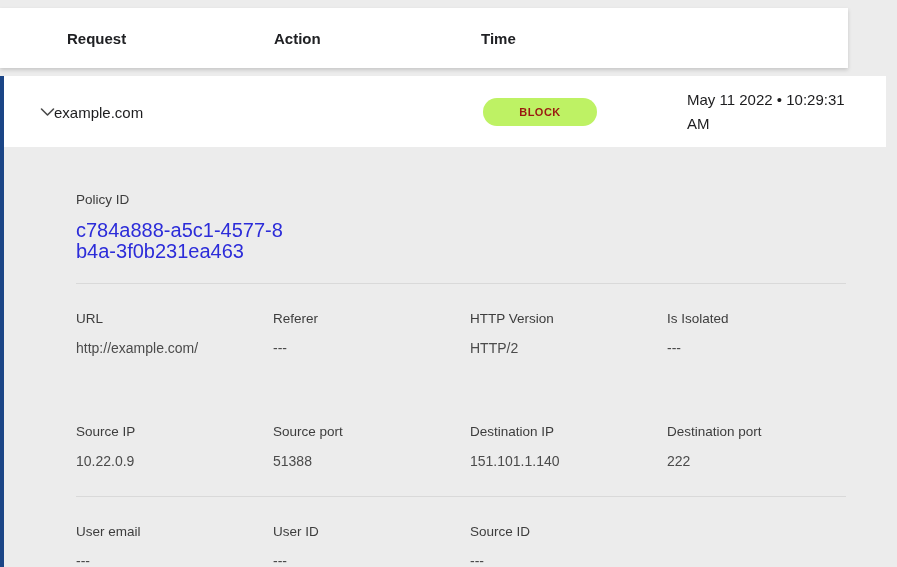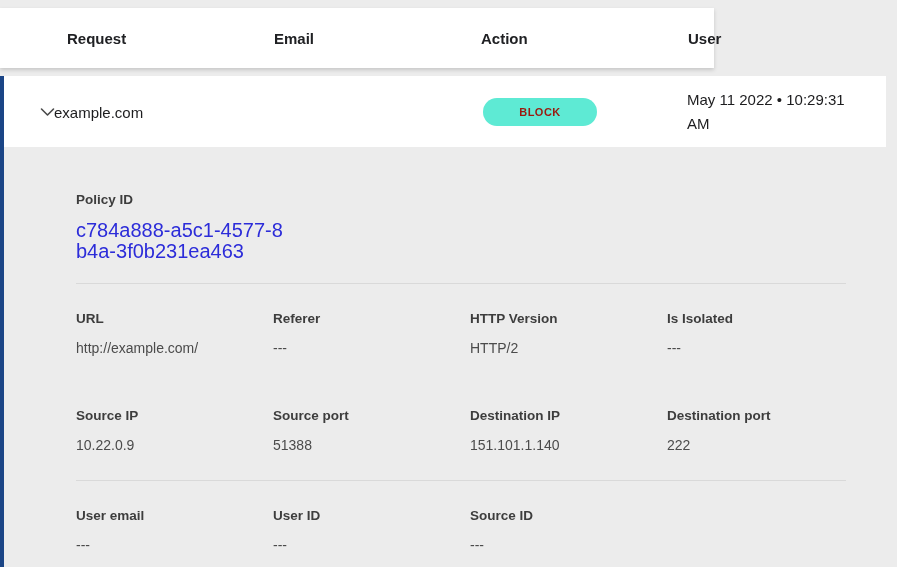--- a/index.html
+++ b/index.html
@@ -8,21 +8,21 @@
     background: #ececec;
     font-family: "Liberation Sans", sans-serif;
     overflow: hidden;
     position: relative;
   }
 
   
   .table-header {
     position: absolute;
     top: 8px; left: 0;
-    width: 714px; height: 60px;
+    width: 848px; height: 60px;
     background: #ffffff;
     box-shadow: 0 2px 4px rgba(0,0,0,0.16);
     display: grid;
     grid-template-columns: 207px 207px 207px auto;
     align-items: center;
     padding-left: 67px;
     z-index: 2;
   }
   .table-header .col-label {
     font-size: 15px;
@@ -62,21 +62,21 @@
     left: 50px; top: 50%;
     transform: translateY(-50%);
     font-size: 15px;
     color: #1d1d1f;
   }
   .action-badge {
     position: absolute;
     left: 479px; top: 50%;
     transform: translateY(-50%);
     width: 114px; height: 28px;
-    background: #5eead4;
+    background: #bef264;
     color: #9a1a10;
     border-radius: 14px;
     font-size: 11px;
     font-weight: 700;
     letter-spacing: 0.5px;
     display: flex; align-items: center; justify-content: center;
   }
   .time-cell {
     position: absolute;
     left: 683px; top: 50%;
@@ -87,21 +87,21 @@
     color: #1d1d1f;
   }
 
   
   .detail-section {
     padding-left: 72px;
     padding-right: 40px;
   }
   .detail-label {
     font-size: 13.5px;
-    font-weight: 700;
+    font-weight: 400;
     color: #3d3d3d;
     line-height: 16px;
   }
   .detail-value {
     margin-top: 13px;
     font-size: 14px;
     color: #4b4b4b;
     line-height: 17px;
   }
   .policy-block { padding-top: 45px; }
@@ -119,30 +119,29 @@
     height: 1px;
     background: #d9d9d9;
     margin-top: 21px;
   }
   .divider-2 { margin-top: 26px; }
   .detail-grid {
     display: grid;
     grid-template-columns: repeat(4, 197px);
     margin-top: 27px;
   }
-  .detail-grid.second { margin-top: 51px; }
+  .detail-grid.second { margin-top: 67px; }
 </style>
 </head>
 <body>
 
 <div class="table-header">
   <span class="col-label">Request</span>
-  <span class="col-label">Email</span>
   <span class="col-label">Action</span>
-  <span class="col-label">User</span>
+  <span class="col-label">Time</span>
 </div>
 
 <div class="row-container">
 
   <div class="main-row">
     <button class="chevron-btn">
       <span style="display:flex">
         <svg width="15" height="10" viewBox="0 0 15 10" fill="none">
           <path d="M1.5 2 L7.5 8 L13.5 2" stroke="currentColor" stroke-width="1.6" fill="none" stroke-linecap="round" stroke-linejoin="round"></path>
         </svg>

